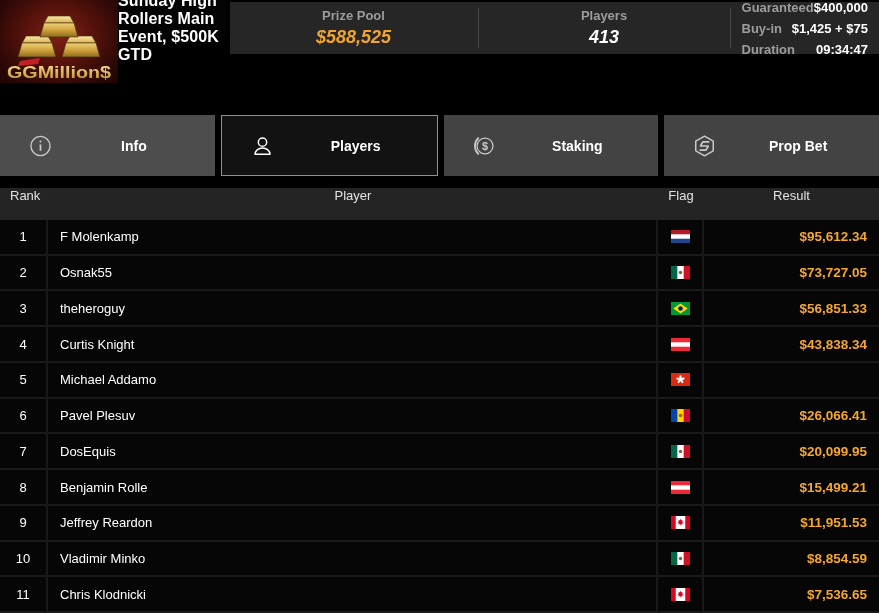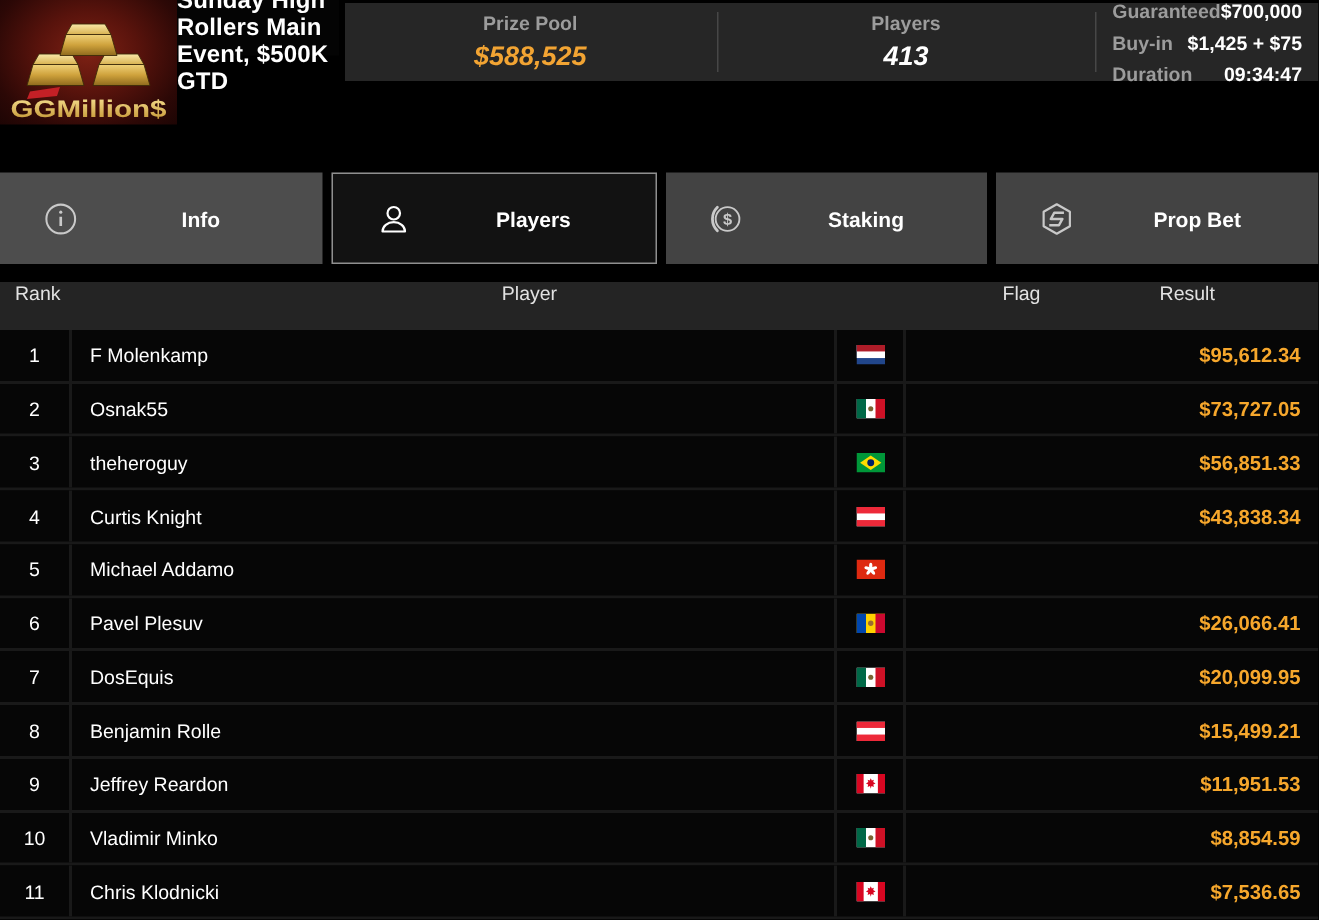--- a/index.html
+++ b/index.html
@@ -44,21 +44,21 @@
   .th-rank{width:48px;padding-left:10px;}
   .th-player{width:610px;text-align:center;}
   .th-flag{width:46px;text-align:center;}
   .th-result{flex:1;text-align:center;}
 
   .tbody{height:393px;display:flex;flex-direction:column;}
   .tr{flex:1;display:flex;align-items:stretch;box-sizing:border-box;background:#060606;
       border-bottom:2px solid #191919;cursor:pointer;}
   .td{box-sizing:border-box;display:flex;align-items:center;}
   .td-rank{width:48px;justify-content:center;color:#fff;font-size:13px;border-right:2px solid #191919;}
-  .td-player{width:510px;padding-left:12px;color:#fff;font-size:13px;border-right:2px solid #191919;}
+  .td-player{width:610px;padding-left:12px;color:#fff;font-size:13px;border-right:2px solid #191919;}
   .td-flag{width:46px;justify-content:center;border-right:2px solid #191919;}
   .td-flag svg{display:block;}
   .td-result{flex:1;justify-content:flex-end;padding-right:12px;font-size:13.5px;font-weight:bold;}
 </style>
 </head>
 <body>
 
 <div class="app">
 
   <div class="header">
@@ -111,21 +111,21 @@
         </div>
         <div class="v-divider"></div>
         <div class="stat-block pl">
           <div class="stat-label">Players</div>
           <div class="stat-value">413</div>
         </div>
         <div class="v-divider"></div>
         <div class="details">
           <div class="detail-row">
             <span class="dl">Guaranteed</span>
-            <span class="dv">$700,000</span>
+            <span class="dv">$400,000</span>
           </div>
           <div class="detail-row">
             <span class="dl">Buy-in</span>
             <span class="dv">$1,425 + $75</span>
           </div>
           <div class="detail-row">
             <span class="dl">Duration</span>
             <span class="dv">09:34:47</span>
           </div>
         </div>

